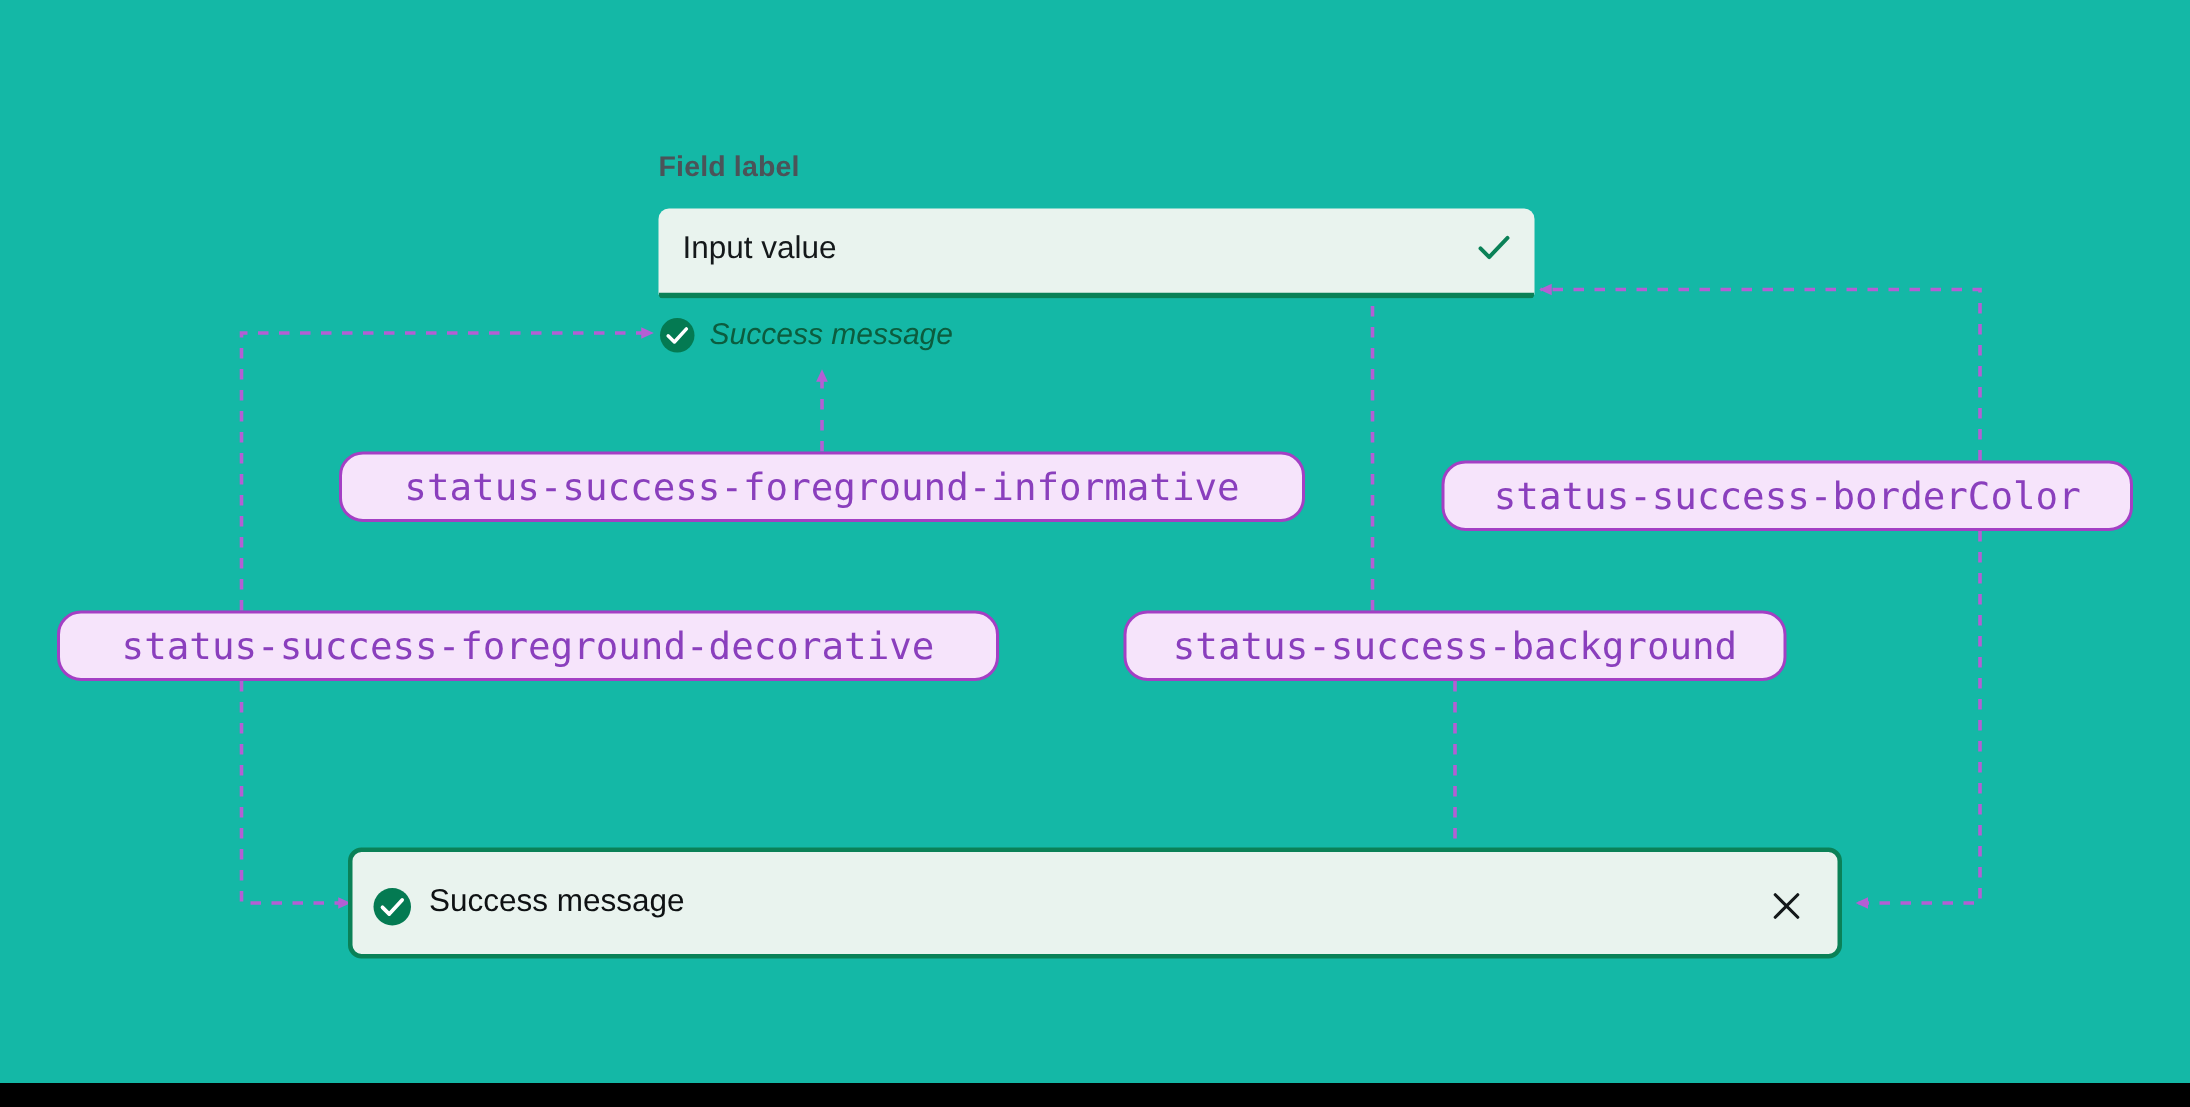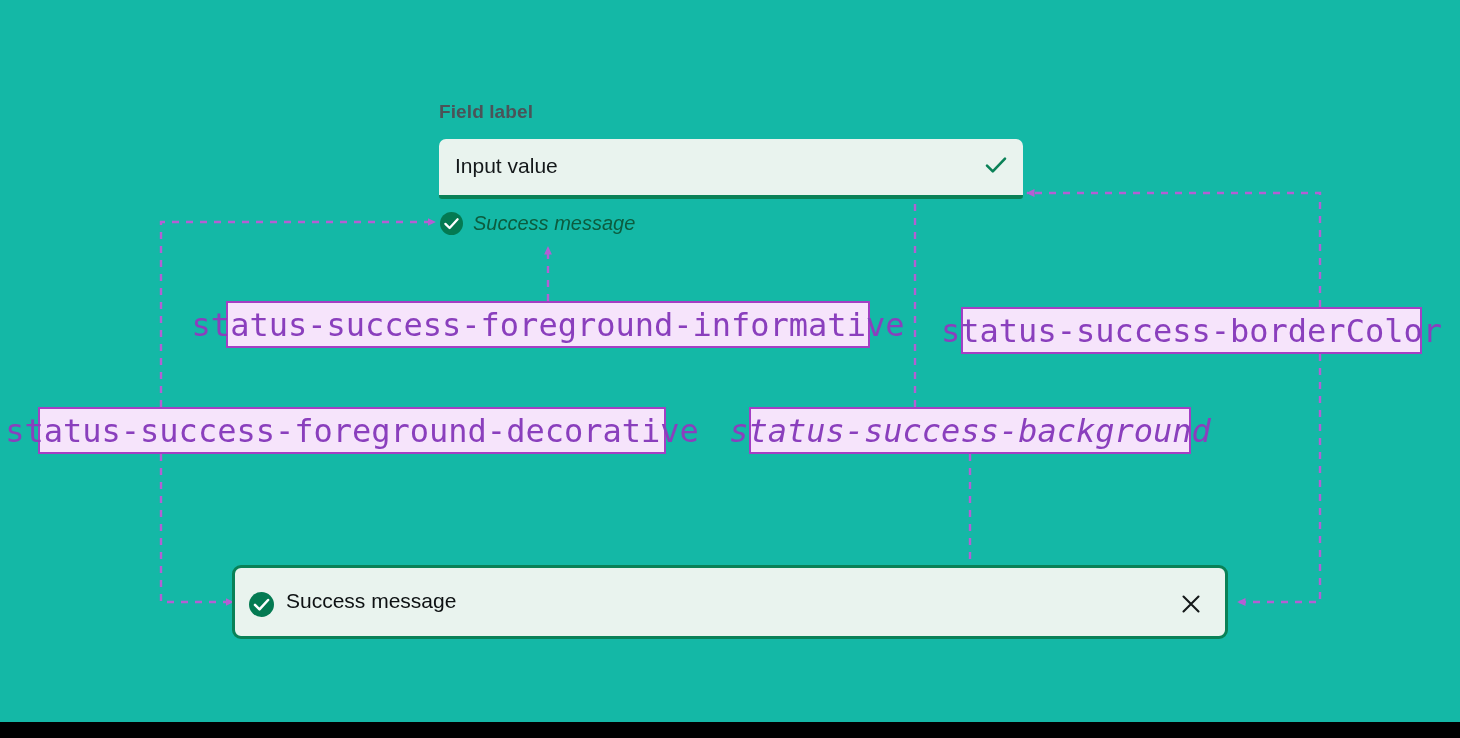--- a/index.html
+++ b/index.html
@@ -131,34 +131,34 @@
     height: 34px;
     cursor: pointer;
   }
 
   
   .token {
     position: absolute;
     box-sizing: border-box;
     background: #f6e4fb;
     border: 2px solid #a43fc4;
-    border-radius: 0;
+    border-radius: 16px;
     color: #8a3fbd;
     font-family: "DejaVu Sans Mono", "Liberation Mono", monospace;
-    font-size: 32px;
+    font-size: 25px;
     line-height: 1;
     display: flex;
     align-items: center;
     justify-content: center;
     white-space: nowrap;
     padding: 0 10px;
   }
   #token-informative { left: 226px; top: 301px; width: 644px; height: 47px; }
   #token-decorative  { left: 38px;  top: 407px; width: 628px; height: 47px; text-align: center; }
-  #token-background  { left: 749px; top: 407px; width: 442px; height: 47px; font-style: italic; }
+  #token-background  { left: 749px; top: 407px; width: 442px; height: 47px; }
   #token-bordercolor { left: 961px; top: 307px; width: 461px; height: 47px; }
 </style>
 </head>
 <body>
 
 <div id="stage">
 
   <svg id="wires" viewBox="0 0 1460 738" width="1460" height="738" aria-hidden="true">
     <defs>
       <marker id="ar-right" markerWidth="9" markerHeight="9" refX="7.5" refY="4.5" orient="auto" markerUnits="userSpaceOnUse">

